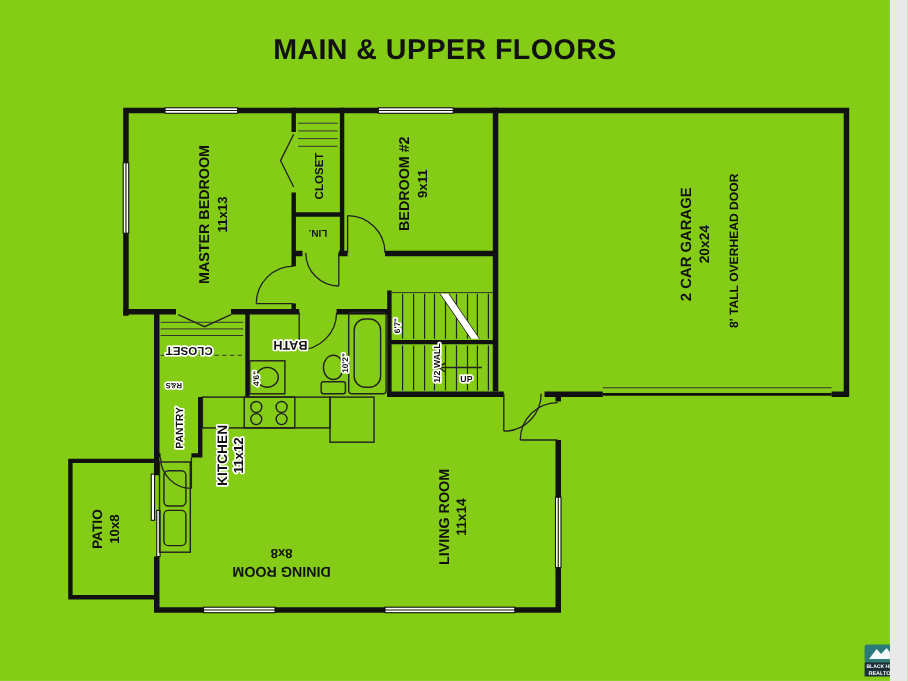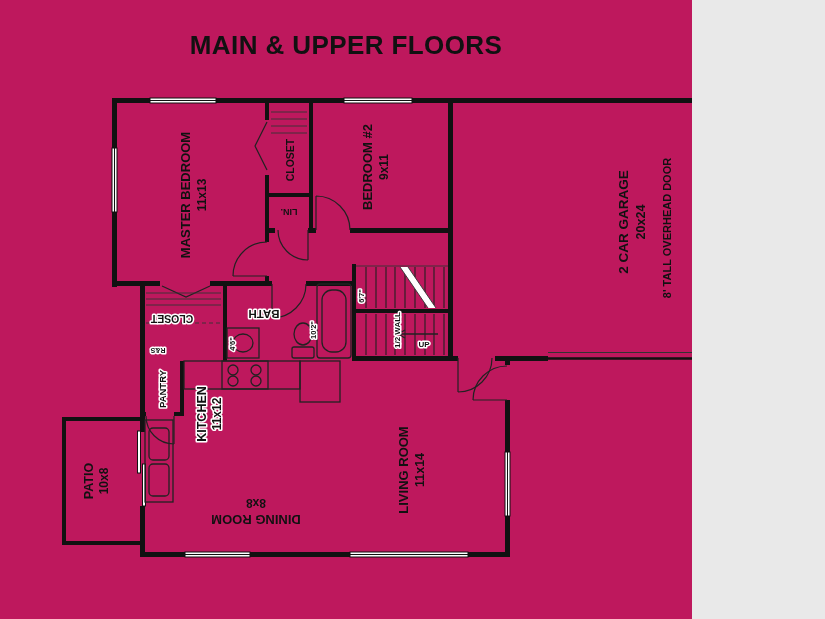--- a/index.html
+++ b/index.html
@@ -1,16 +1,16 @@
 <!DOCTYPE html>
 <html><head>
 <meta charset="utf-8">
 <style>
   html,body{margin:0;padding:0;background:#e9e9e9;}
-  #canvas{position:relative;width:692px;height:619px;background:#be185d;overflow:hidden;
+  #canvas{position:relative;width:809px;height:619px;background:#84cc16;overflow:hidden;
           font-family:"Liberation Sans",sans-serif;}
   #plan-title{position:absolute;top:30px;left:0;width:100%;text-align:center;
               font-size:26px;font-weight:bold;letter-spacing:.4px;color:#111;}
   svg{position:absolute;top:0;left:0;}
   .lbl{font-family:"Liberation Sans",sans-serif;font-weight:bold;fill:#111;text-anchor:middle;}
   .halo{paint-order:stroke;stroke:#ffffff;stroke-width:3px;stroke-linejoin:round;}
   .fx{fill:none;stroke:#222;stroke-width:1.3;}
   .door{fill:none;stroke:#222;stroke-width:1.2;}
   .thin{fill:none;stroke:#333;stroke-width:.9;}
   .tread{fill:none;stroke:#222;stroke-width:1.1;}

